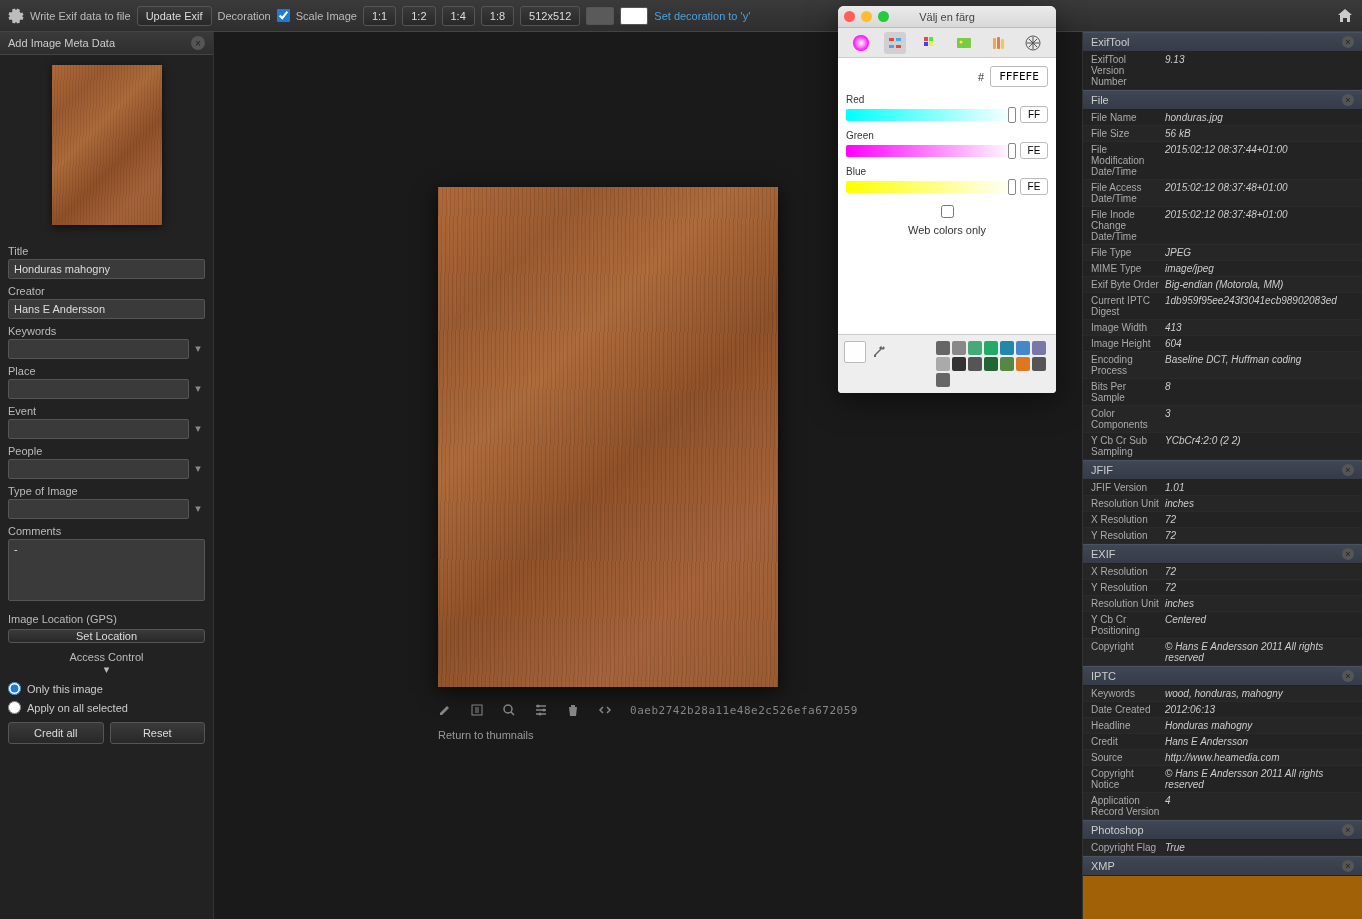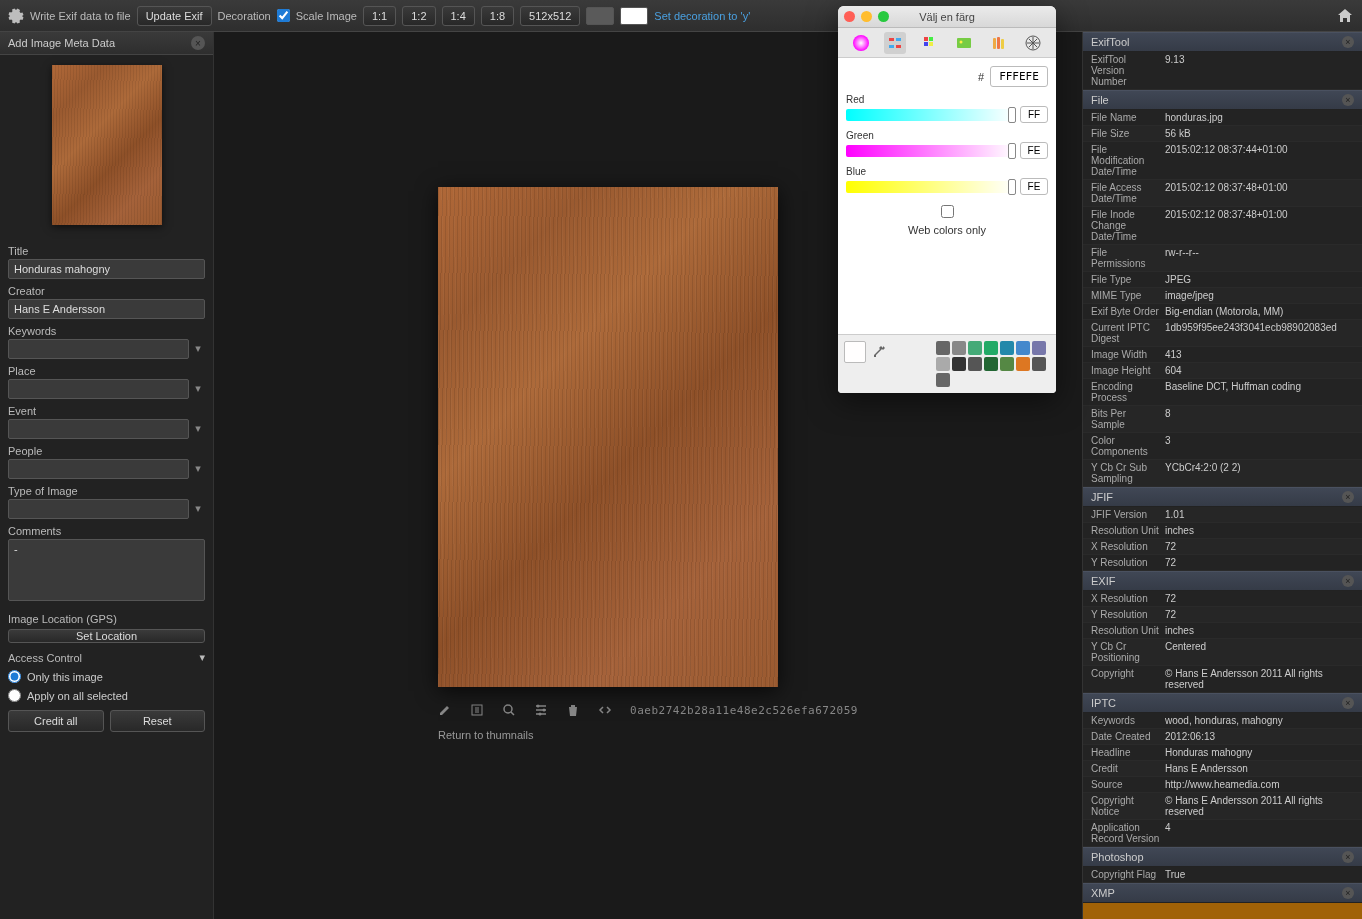--- a/index.html
+++ b/index.html
@@ -28,40 +28,40 @@
 .finput-drop { display:flex; align-items:center; gap:2px;}
 .finput-drop .finput{flex:1;}
 .dd-arrow { width:14px;color:#888;text-align:center;cursor:pointer;}
 .ftext { height:62px; resize:none;}
 .btn-full { width:100%; background:linear-gradient(#3a3a3a,#282828); border:1px solid #555; color:#ddd; font-size:11px; padding:0; border-radius:3px; margin-top:4px; cursor:pointer;}
 .radio-row { display:flex; align-items:center; gap:6px; margin-top:6px; font-size:11px; color:#ccc;}
 .radio-row input {accent-color:#1e7bd6;}
 .btn-pair { display:flex; gap:6px; margin-top:8px;}
 .btn-pair button{ flex:1; background:linear-gradient(#3a3a3a,#282828); border:1px solid #555; color:#ddd; font-size:11px; padding:4px; border-radius:3px; cursor:pointer;}
 .save-btn { position:absolute; bottom:8px; left:8px; right:8px;}
-.section-hdr { display:flex; justify-content:space-between; align-items:center; color:#bbb; font-size:11px; margin-top:8px;}
+.section-hdr { display:flex; justify-content:space-between; align-items:center; color:#bbb; font-size:11px; margin-top:8px;flex-direction:column;}
 
 
 .center { position:absolute; left:214px; right:280px; top:32px; bottom:0; display:flex; flex-direction:column; align-items:center; justify-content:flex-start; padding-top:155px;}
 .main-img { width:340px; height:500px; background:linear-gradient(135deg,#b06838 0%,#9a5a30 18%,#ad6a3a 35%,#8e5028 55%,#a5623a 78%,#9a5a30 100%); box-shadow:0 4px 20px rgba(0,0,0,0.7); position:relative;}
 .main-img::before{content:"";position:absolute;inset:0;background:repeating-linear-gradient(91deg,rgba(0,0,0,0.1) 0 1px,transparent 1px 4px),repeating-linear-gradient(89deg,rgba(255,255,255,0.03) 0 1px,transparent 1px 6px);}
 .img-toolbar { display:flex; gap:18px; margin-top:16px; align-items:center; color:#888;}
 .img-toolbar .ico { width:14px;height:14px;cursor:pointer; display:flex;align-items:center;justify-content:center;}
 .img-toolbar .hash { font-family:monospace; font-size:11px; color:#888; letter-spacing:0.5px;}
 .return-link { color:#999; font-size:11px; margin-top:12px; align-self:flex-start; margin-left:0; cursor:pointer; position:relative; left:0;}
 .center-inner{display:flex;flex-direction:column;align-items:flex-start;}
 
 
 .right-panel { position:absolute; right:0; top:32px; bottom:0; width:280px; background:#a16207; border-left:1px solid #333; overflow-y:auto; font-size:10px;}
 .rp-section { background:linear-gradient(#404755,#353b47); padding:3px 8px; font-size:11px; color:#ccc; border-top:1px solid #4a5160; border-bottom:1px solid #222; display:flex; justify-content:space-between; align-items:center;}
 .rp-section .close{width:12px;height:12px;border-radius:50%;background:#555;cursor:pointer;display:flex;align-items:center;justify-content:center;font-size:9px;color:#222;}
 .rp-row { display:flex; padding:2px 8px; border-bottom:1px solid #2a2a2a; background:#232323;}
 .rp-row:nth-child(odd){background:#262626;}
 .rp-key { width:70px; color:#aaa; flex-shrink:0; word-wrap:break-word;}
-.rp-val { color:#ccc; word-wrap:break-word; flex:1; padding-left:4px;}
+.rp-val { color:#ccc; word-wrap:break-word; flex:1; padding-left:4px;font-style:italic;}
 
 
 .color-picker { position:absolute; left:838px; top:6px; width:218px; background:#f5f5f5; border-radius:6px 6px 4px 4px; box-shadow:0 8px 30px rgba(0,0,0,0.5); overflow:hidden;}
 .cp-title { height:22px; background:linear-gradient(#ebebeb,#d8d8d8); display:flex; align-items:center; padding:0 6px; position:relative; border-bottom:1px solid #bbb;}
 .cp-title .dots{display:flex;gap:6px;}
 .cp-title .dot{width:11px;height:11px;border-radius:50%;}
 .cp-title .dot.r{background:#ff5f56;} .cp-title .dot.y{background:#ffbd2e;} .cp-title .dot.g{background:#27c93f;}
 .cp-title .t{position:absolute;left:0;right:0;text-align:center;font-size:11px;color:#444;}
 .cp-tabs { height:30px; background:#e8e8e8; display:flex; align-items:center; justify-content:space-around; padding:0 6px; border-bottom:1px solid #ccc;}
 .cp-tabs .tab{width:22px;height:22px;display:flex;align-items:center;justify-content:center;cursor:pointer;border-radius:3px;}
@@ -249,24 +249,20 @@
     </div>
     <div class="rp-row">
       <span class="rp-key">File Access Date/Time</span>
       <span class="rp-val">2015:02:12 08:37:48+01:00</span>
     </div>
     <div class="rp-row">
       <span class="rp-key">File Inode Change Date/Time</span>
       <span class="rp-val">2015:02:12 08:37:48+01:00</span>
     </div>
     <div class="rp-row">
-      <span class="rp-key">File Permissions</span>
-      <span class="rp-val">rw-r--r--</span>
-    </div>
-    <div class="rp-row">
       <span class="rp-key">File Type</span>
       <span class="rp-val">JPEG</span>
     </div>
     <div class="rp-row">
       <span class="rp-key">MIME Type</span>
       <span class="rp-val">image/jpeg</span>
     </div>
     <div class="rp-row">
       <span class="rp-key">Exif Byte Order</span>
       <span class="rp-val">Big-endian (Motorola, MM)</span>

